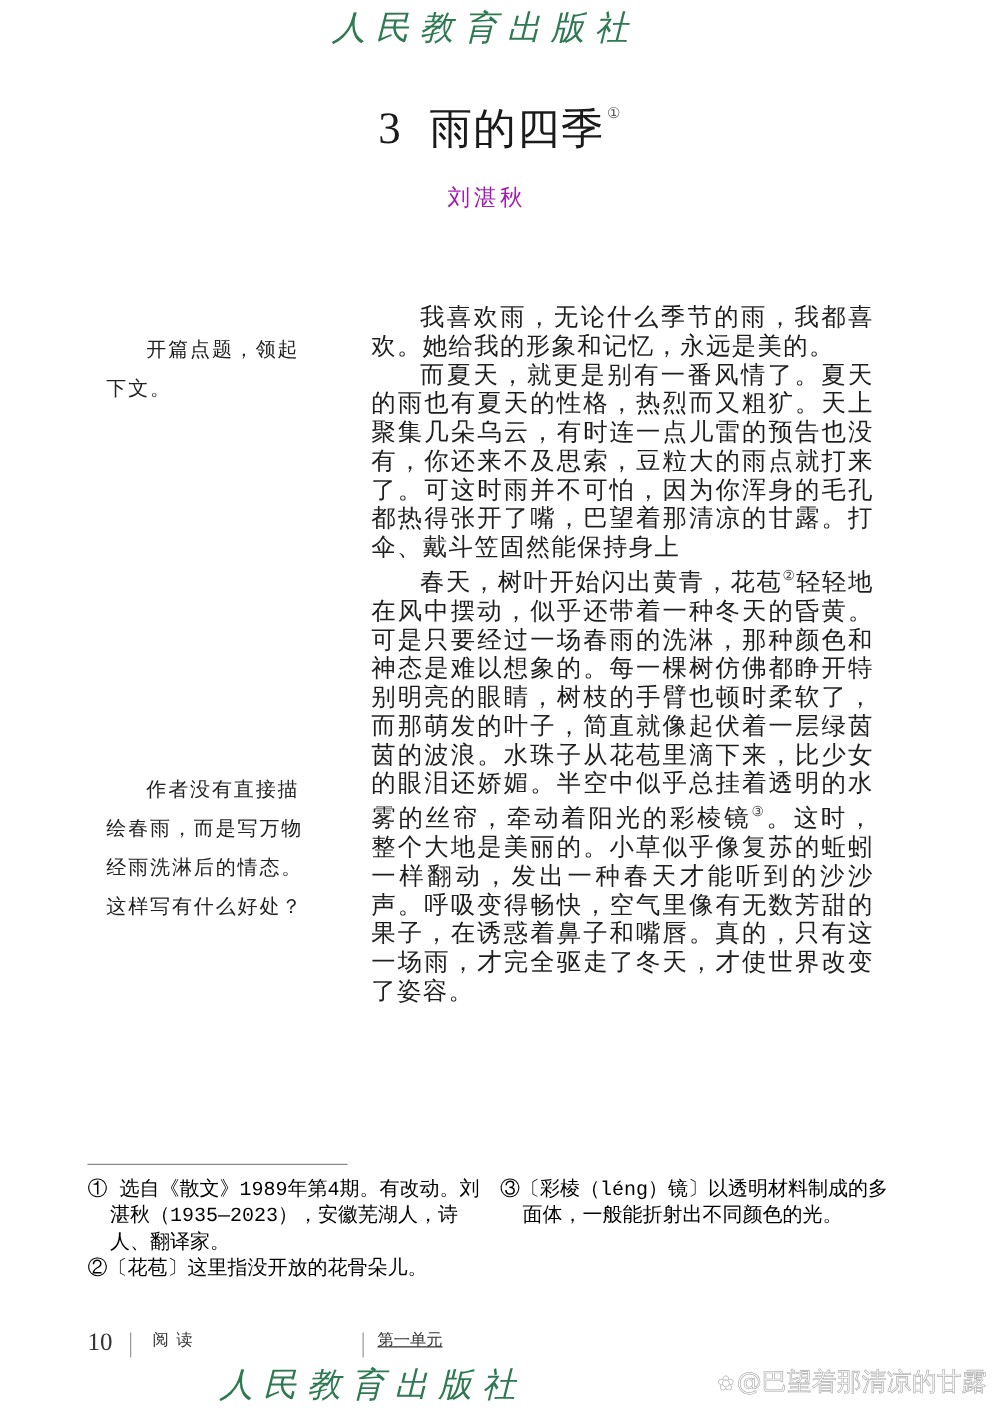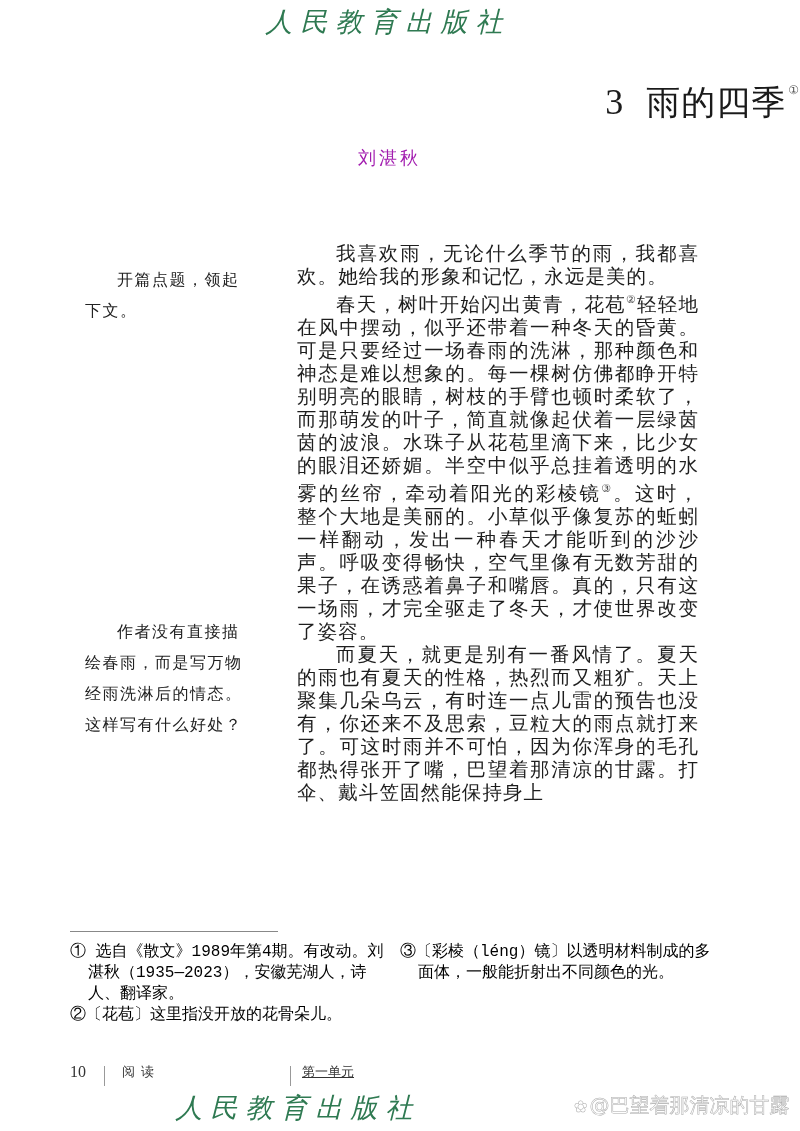--- a/index.html
+++ b/index.html
@@ -3,41 +3,41 @@
 <meta charset="utf-8">
 <style>
   html, body { margin: 0; padding: 0; background: #ffffff; }
   body { width: 800px; height: 1131px; position: relative; overflow: hidden;
          font-family: "DejaVu Serif", "Liberation Serif", serif; color: #222; }
   .logo { position: absolute; left: 0; width: 776px; text-align: center;
           font-family: "DejaVu Serif", serif; font-style: italic; color: #2f7a52;
           font-size: 27px; letter-spacing: 8px; }
   .logo-top { top: 4px; }
   .logo-bottom { top: 1090px; left: -90px; }
-  .title { position: absolute; top: 80px; left: 0; width: 800px; text-align: right;
+  .title { position: absolute; top: 80px; left: 0; width: 800px; text-align: center;
            font-size: 34px; color: #1a1a1a; letter-spacing: 1px; }
   .title .num { font-family: "Liberation Serif", serif; font-size: 36px; margin-right: 22px; }
   .title sup { font-size: 12px; vertical-align: 20px; color: #555; margin-left: 2px; }
   .author { position: absolute; top: 146px; left: 358px; font-size: 18px; color: #a21caf; letter-spacing: 3px; }
   .side-note { position: absolute; left: 85px; width: 165px; font-size: 16px; line-height: 31px;
                color: #222; letter-spacing: 1.5px; text-indent: 2em; font-family: "DejaVu Serif", serif; margin-top: 20px; }
   .note1 { top: 244px; }
   .note2 { top: 596px; }
   .body-text { position: absolute; left: 297px; top: 242px; width: 402px; font-size: 19.5px;
                line-height: 23px; letter-spacing: 1.1px; color: #1e1e1e; text-align: justify; }
   .body-text p { margin: 0; text-indent: 2em; }
   .body-text sup { font-size: 11px; vertical-align: 8px; color: #444; }
   .fn-rule { position: absolute; top: 931px; left: 70px; width: 208px; height: 1px; background: #888; }
   .footnotes { position: absolute; top: 942px; font-size: 16px; line-height: 21px; color: #000000;
                font-family: Liberation Mono, monospace; }
   .fn-left { left: 70px; width: 320px; }
   .fn-right { left: 400px; width: 320px; }
   .fn { margin: 0; padding-left: 18px; text-indent: -18px; }
   .page-footer { position: absolute; top: 1063px; font-size: 13px; color: #333; }
-  .page-num { left: 70px; font-family: "Liberation Serif", serif; font-size: 16px; }
+  .page-num { left: 70px; font-family: "Liberation Serif", serif; font-size: 20px; }
   .footer-sep { position: absolute; top: 1066px; width: 1px; height: 20px; background: #999; }
   .sep1 { left: 104px; }
   .sep2 { left: 290px; }
   .section { left: 122px; letter-spacing: 6px; }
   .unit { left: 302px; text-decoration: underline; }
   .watermark { position: absolute; top: 1092px; left: 574px; font-size: 20px; color: #bbb;
                font-family: "DejaVu Sans", sans-serif; -webkit-text-stroke: 0.5px #aaa; color: transparent;
                letter-spacing: 0px; }
   .watermark .paw { font-size: 16px; margin-right: 2px; }
 </style>
@@ -50,22 +50,22 @@
   <span class="num">3</span><span>雨的四季</span><sup>①</sup>
 </div>
 
 <div class="author">刘湛秋</div>
 
 <div class="side-note note1">开篇点题，领起下文。</div>
 <div class="side-note note2">作者没有直接描绘春雨，而是写万物经雨洗淋后的情态。这样写有什么好处？</div>
 
 <div class="body-text">
   <p><span>我喜欢雨，无论什么季节的雨，我都喜欢。她给我的形象和记忆，永远是美的。</span></p>
+  <p><span>而夏天，就更是别有一番风情了。夏天的雨也有夏天的性格，热烈而又粗犷。天上聚集几朵乌云，有时连一点儿雷的预告也没有，你还来不及思索，豆粒大的雨点就打来了。可这时雨并不可怕，因为你浑身的毛孔都热得张开了嘴，巴望着那清凉的甘露。打伞、戴斗笠固然能保持身上</span></p>
   <p><span>春天，树叶开始闪出黄青，花苞</span><sup>②</sup><span>轻轻地在风中摆动，似乎还带着一种冬天的昏黄。可是只要经过一场春雨的洗淋，那种颜色和神态是难以想象的。每一棵树仿佛都睁开特别明亮的眼睛，树枝的手臂也顿时柔软了，而那萌发的叶子，简直就像起伏着一层绿茵茵的波浪。水珠子从花苞里滴下来，比少女的眼泪还娇媚。半空中似乎总挂着透明的水雾的丝帘，牵动着阳光的彩棱镜</span><sup>③</sup><span>。这时，整个大地是美丽的。小草似乎像复苏的蚯蚓一样翻动，发出一种春天才能听到的沙沙声。呼吸变得畅快，空气里像有无数芳甜的果子，在诱惑着鼻子和嘴唇。真的，只有这一场雨，才完全驱走了冬天，才使世界改变了姿容。</span></p>
-  <p><span>而夏天，就更是别有一番风情了。夏天的雨也有夏天的性格，热烈而又粗犷。天上聚集几朵乌云，有时连一点儿雷的预告也没有，你还来不及思索，豆粒大的雨点就打来了。可这时雨并不可怕，因为你浑身的毛孔都热得张开了嘴，巴望着那清凉的甘露。打伞、戴斗笠固然能保持身上</span></p>
 </div>
 
 <div class="fn-rule"></div>
 
 <div class="footnotes fn-left">
   <p class="fn">① 选自《散文》1989年第4期。有改动。刘湛秋（1935—2023），安徽芜湖人，诗人、翻译家。</p>
   <p class="fn">②〔花苞〕这里指没开放的花骨朵儿。</p>
 </div>
 <div class="footnotes fn-right">
   <p class="fn">③〔彩棱（léng）镜〕以透明材料制成的多面体，一般能折射出不同颜色的光。</p>

